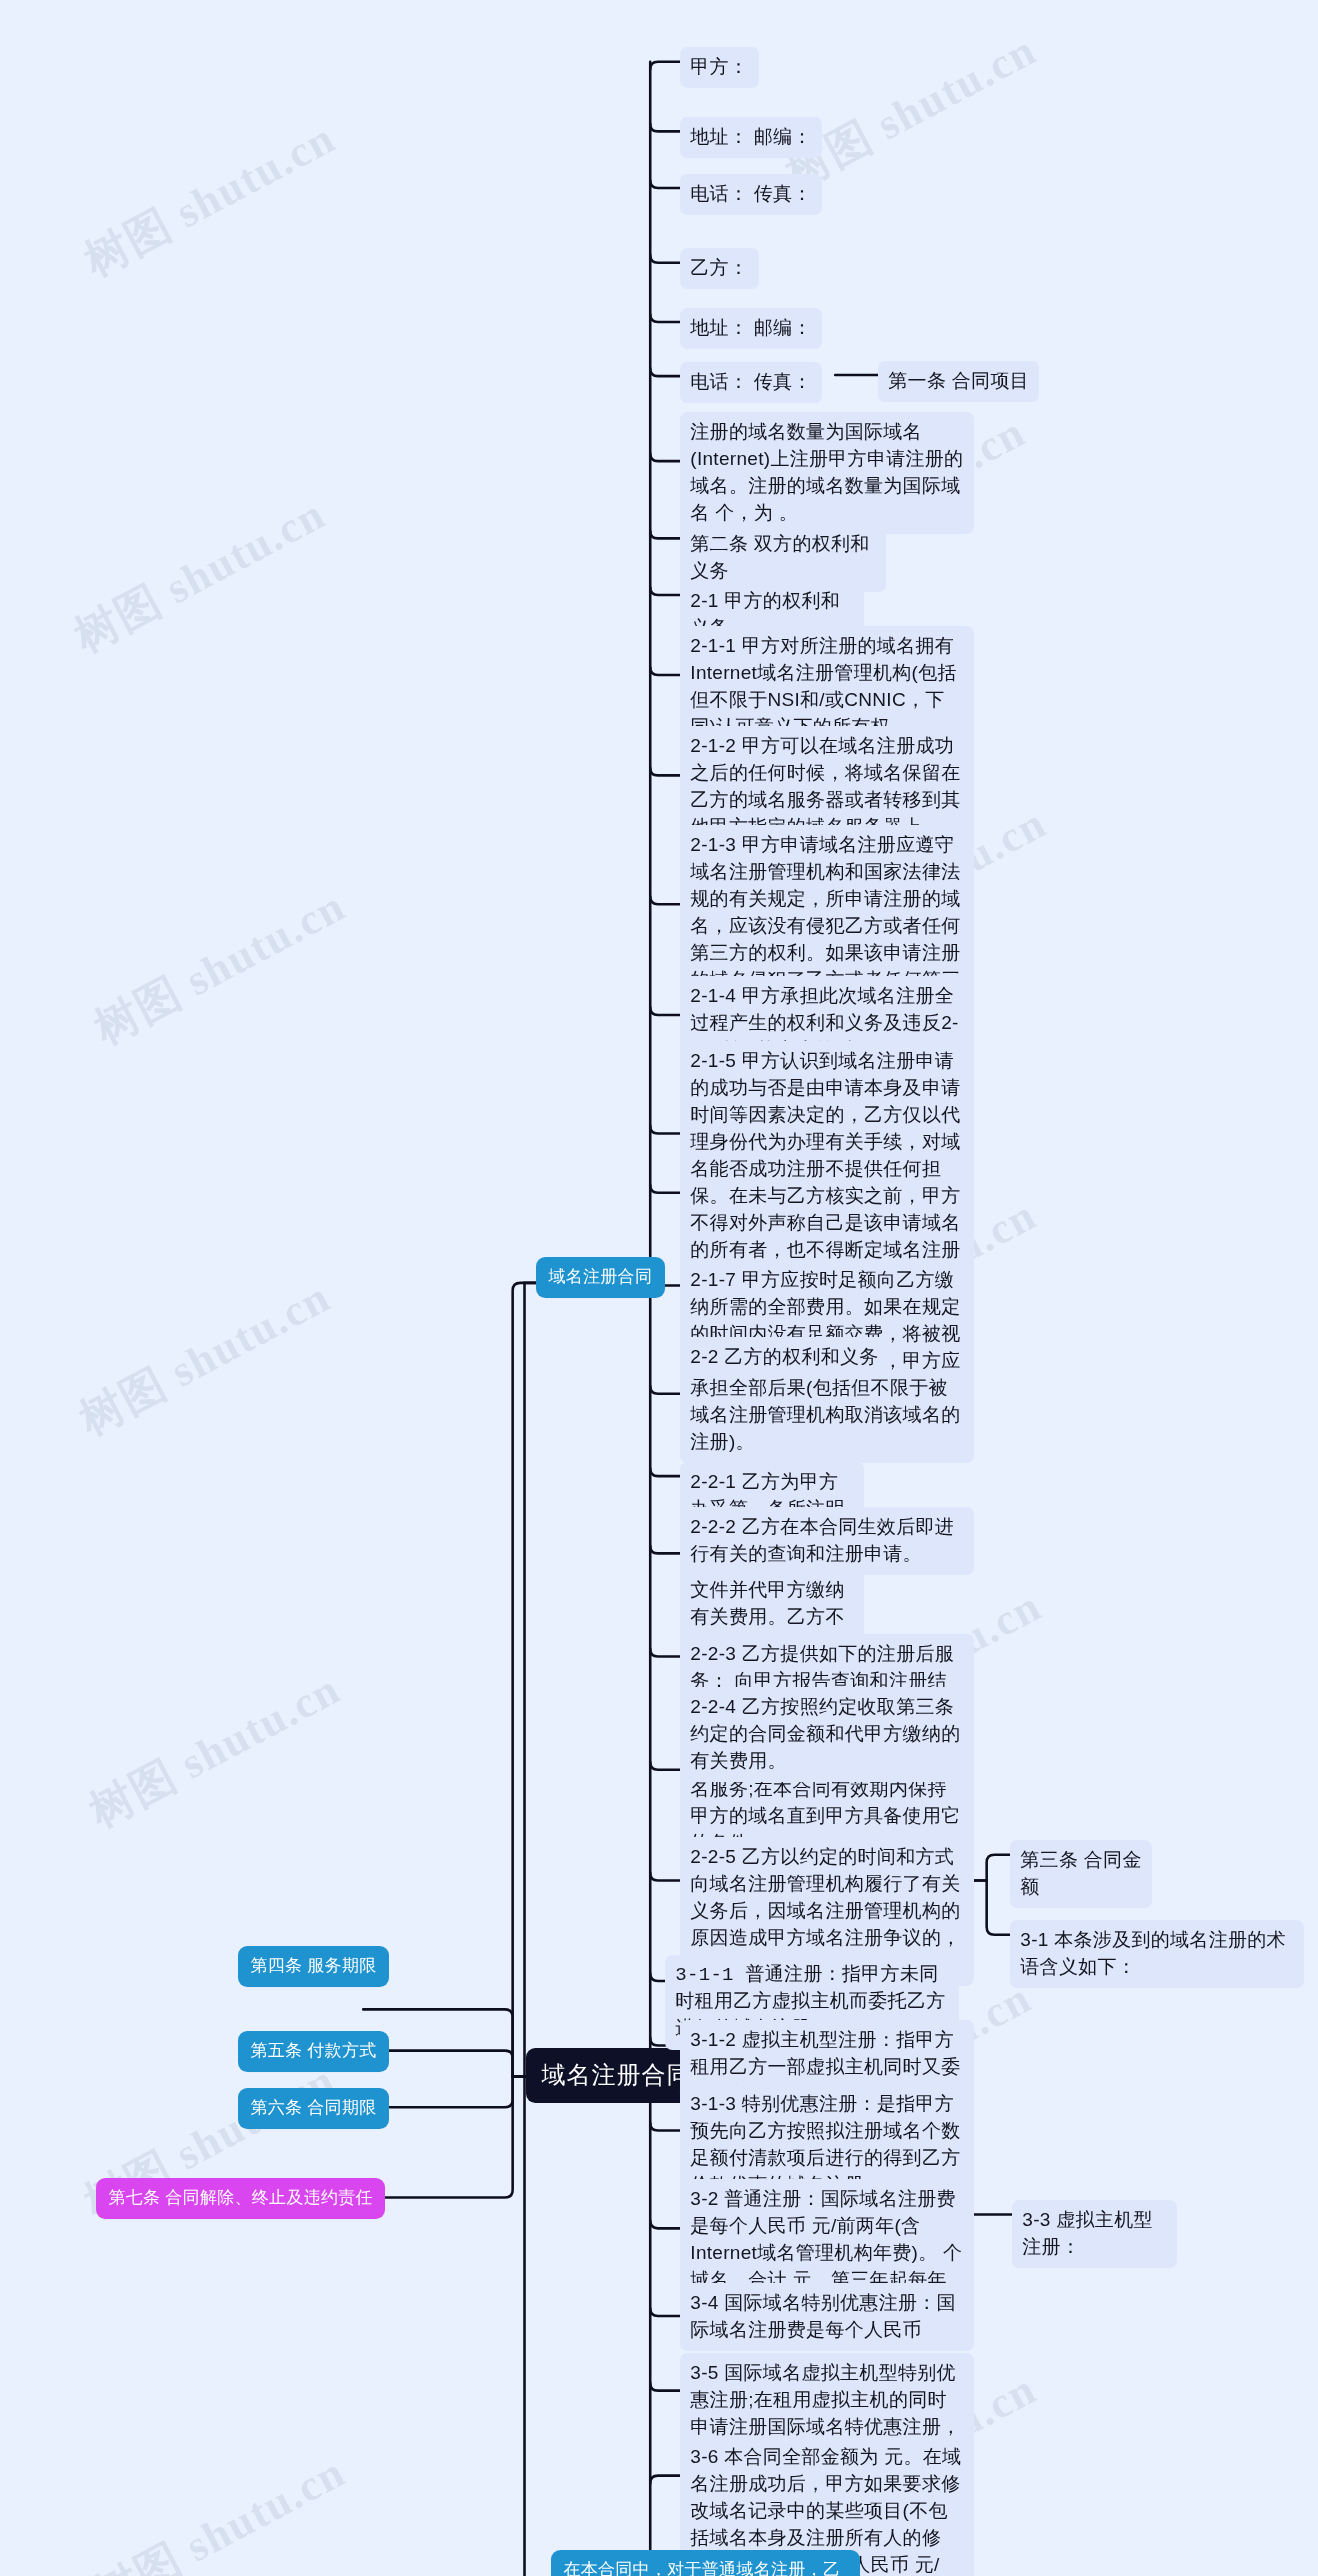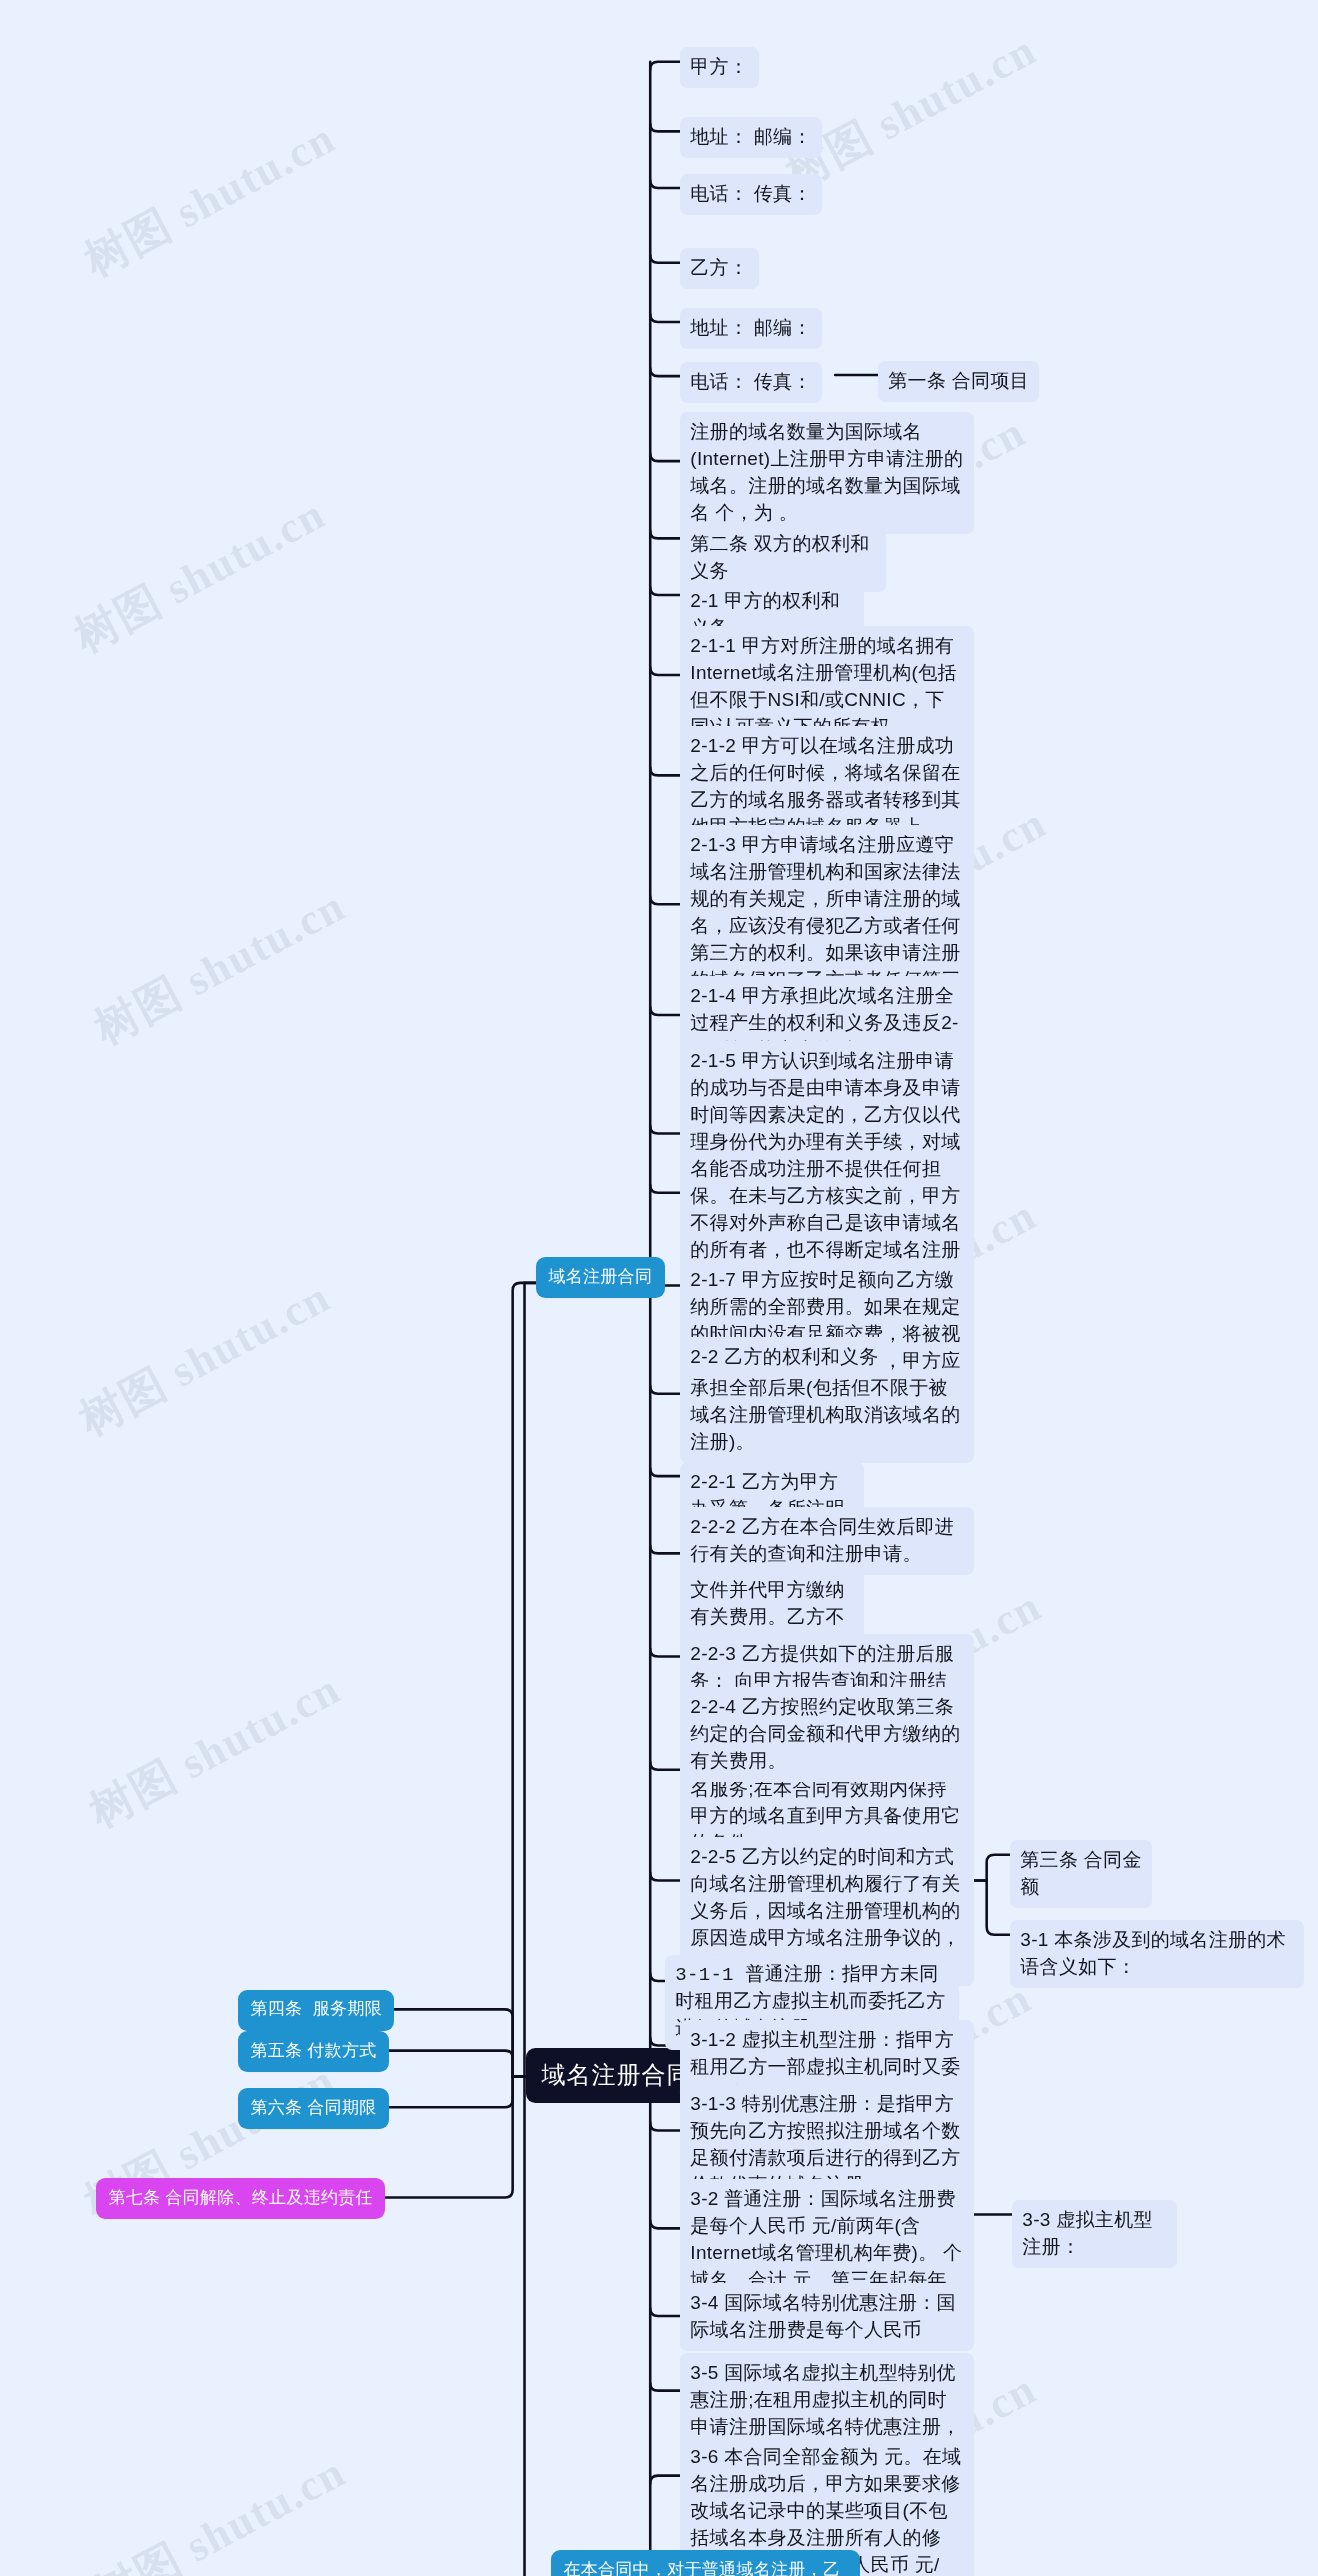--- a/index.html
+++ b/index.html
@@ -145,21 +145,21 @@
 <div class="canvas">
 
   <div class="node" style="left:526px; top:2048px;">
     <span class="root txt" style="background: rgb(13, 16, 38); color: rgb(255, 255, 255);">域名注册合同</span>
   </div>
 
   <div class="node" style="left:536px; top:1257px;">
     <span class="branch txt" style="background: rgb(31, 147, 208); color: rgb(255, 255, 255);">域名注册合同</span>
   </div>
 
-  <div class="node" style="left:238px; top:1990px;font-family:Liberation Mono, monospace;">
+  <div class="node" style="left:238px; top:1946px;">
     <span class="branch txt" style="background: rgb(31, 147, 208); color: rgb(255, 255, 255);">第四条 服务期限</span>
   </div>
   <div class="node" style="left:238px; top:2031px;justify-content:center;">
     <span class="branch txt" style="background: rgb(31, 147, 208); color: rgb(255, 255, 255);">第五条 付款方式</span>
   </div>
   <div class="node" style="left:238px; top:2088px;">
     <span class="branch txt" style="background: rgb(31, 147, 208); color: rgb(255, 255, 255);">第六条 合同期限</span>
   </div>
   <div class="node" style="left:56px; top:2178px;">
     <span class="branch txt" style="background: #d946ef; color: rgb(255, 255, 255); margin-left: 40px;">第七条 合同解除、终止及违约责任</span>

